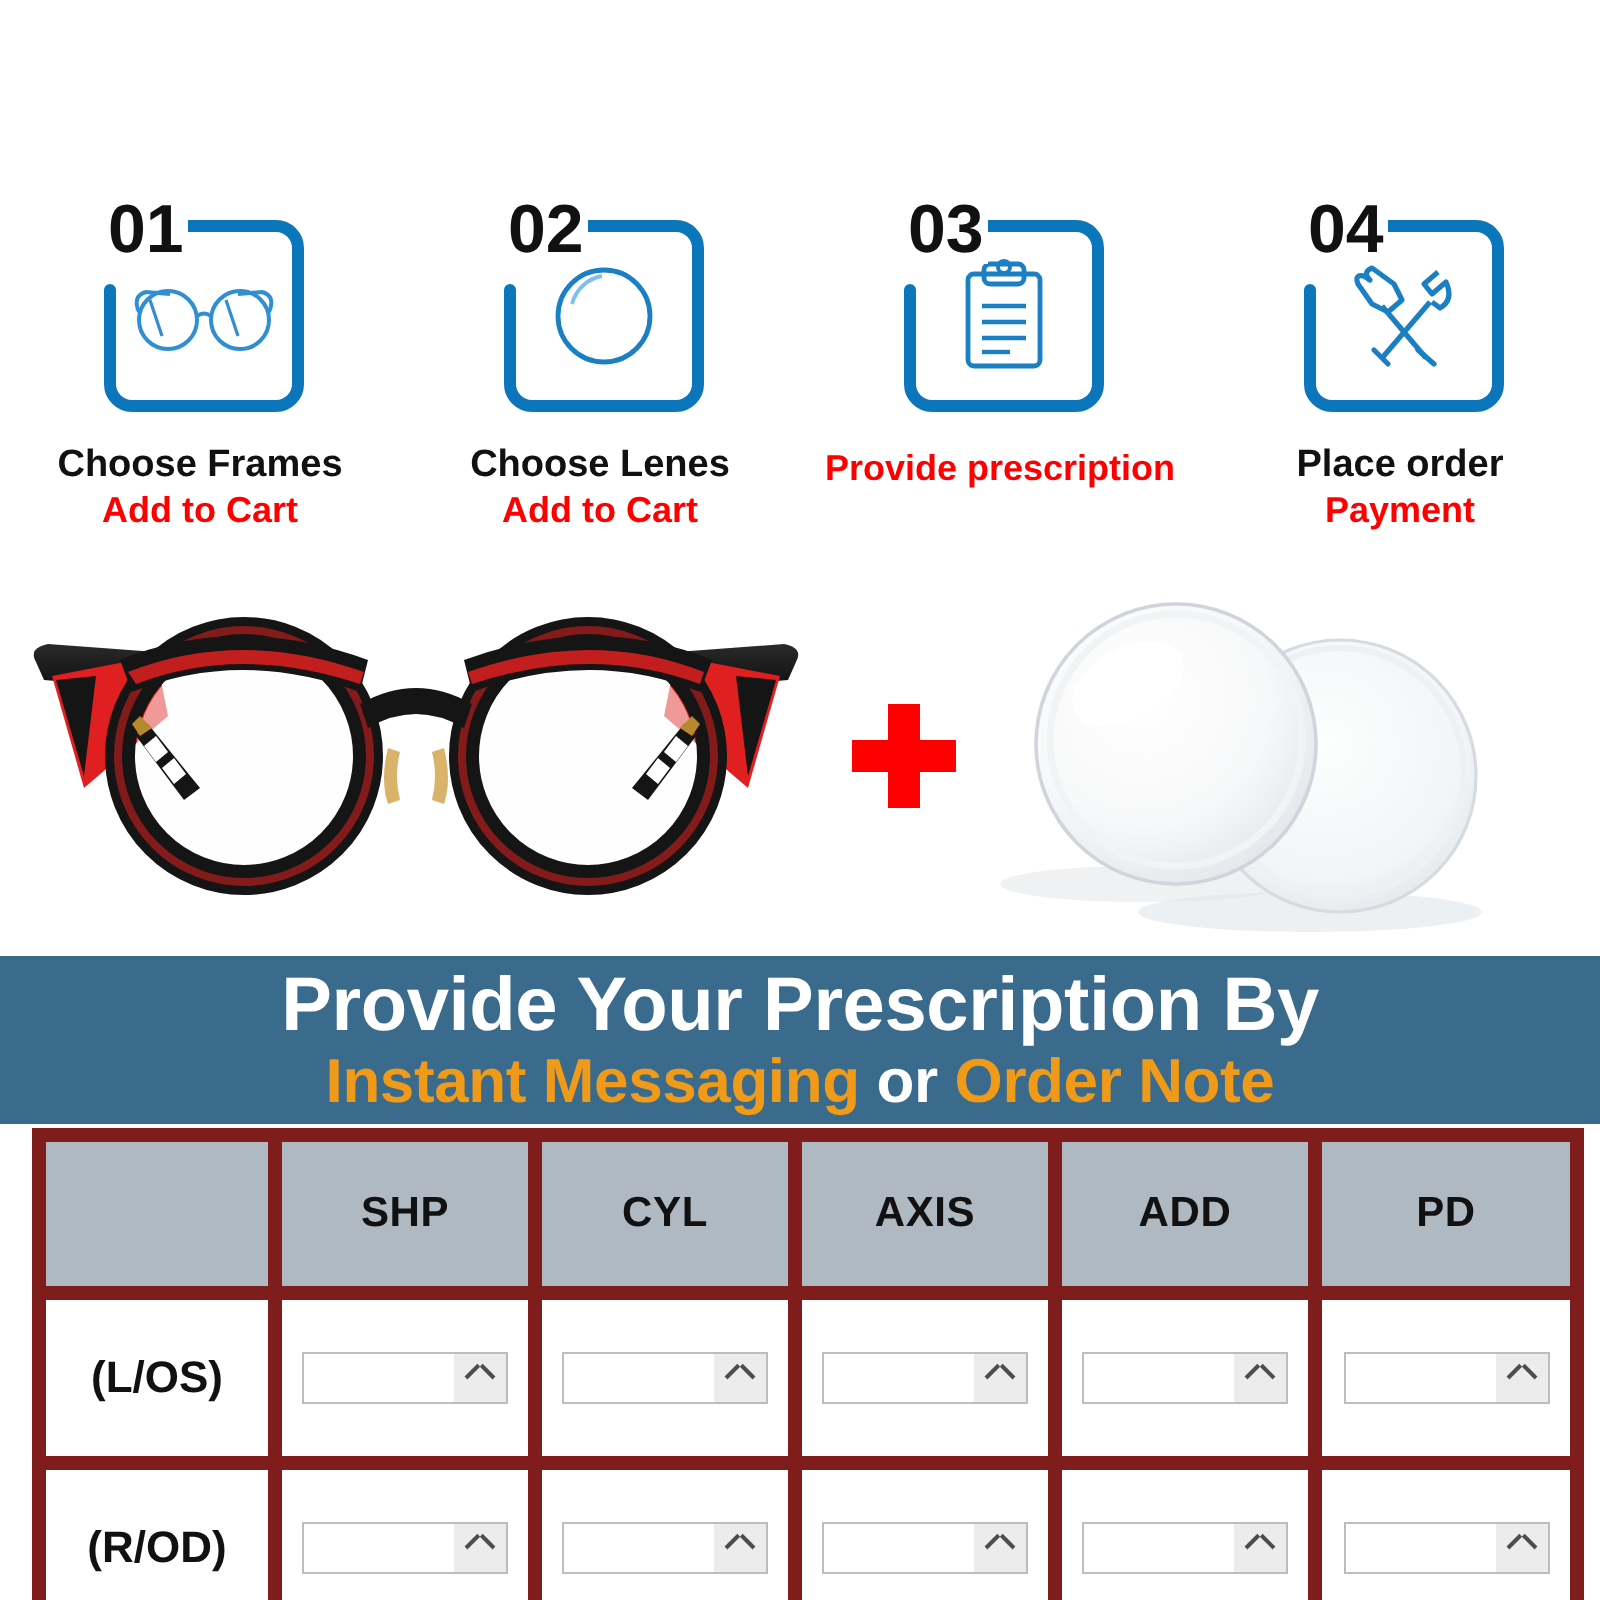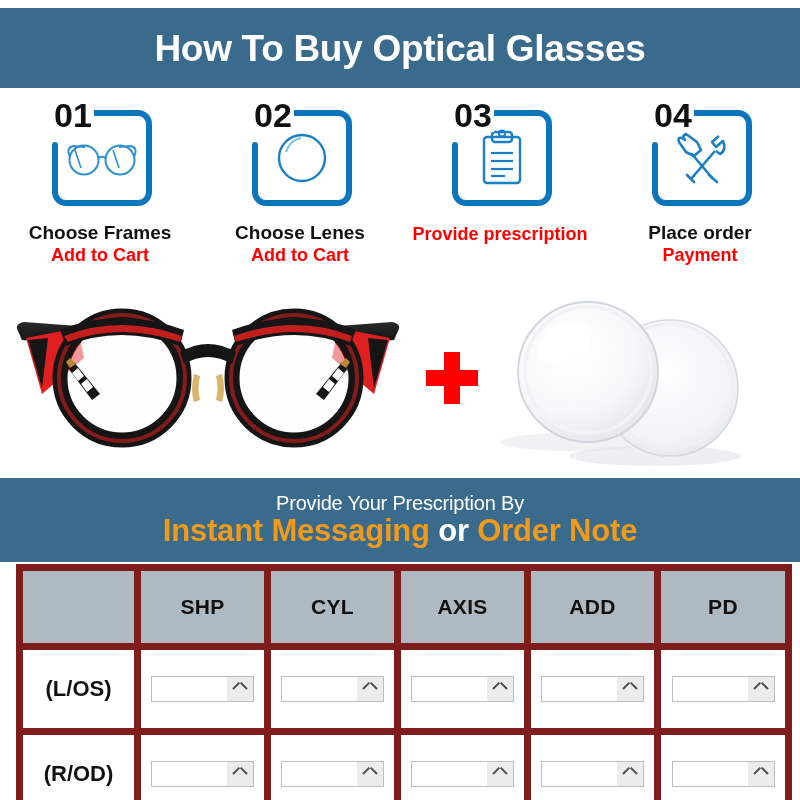--- a/index.html
+++ b/index.html
@@ -26,21 +26,21 @@
   }
   .banner-top .t{
     font-size:37px;font-weight:bold;letter-spacing:-0.3px;
     line-height:1;
   }
   .banner-mid{
     position:absolute;left:0;top:478px;height:84px;
     display:flex;flex-direction:column;align-items:center;justify-content:center;
     line-height:1.02;
   }
-  .banner-mid .l1{font-size:20px;font-weight:normal;color:#fff;letter-spacing:-0.2px;}
+  .banner-mid .l1{font-size:38px;font-weight:bold;color:#fff;letter-spacing:-0.2px;}
   .banner-mid .l2{font-size:31px;font-weight:bold;color:#fff;letter-spacing:-0.2px;margin-top:2px;}
   .orange{color:#f09a1a;}
 
   
   .steps{
     position:absolute;left:0;top:96px;width:800px;height:190px;
     display:flex;
   }
   .step{
     flex:1 1 25%;
@@ -114,23 +114,20 @@
     content:"";position:absolute;top:3px;width:9px;height:2px;background:#4d4d4d;
   }
   .chev::before{left:-0.5px;transform:rotate(-45deg);transform-origin:left center;}
   .chev::after{right:-0.5px;transform:rotate(45deg);transform-origin:right center;}
 </style>
 </head>
 <body>
 
 <div class="page">
 
-  <div class="banner banner-top">
-    <div class="t">How To Buy Optical Glasses</div>
-  </div>
 
   <div class="steps">
 
     <div class="step">
       <div class="stepbox-wrap">
         <div class="stepnum">01</div>
         <svg class="stepbox" viewBox="0 0 100 96">
           <path d="M36 3 H86 A11 11 0 0 1 97 14 V82 A11 11 0 0 1 86 93 H14 A11 11 0 0 1 3 82 V35" fill="none" stroke="#0b76bc" stroke-width="6" stroke-linecap="round"></path>
         </svg>
         <div class="step-icon">

